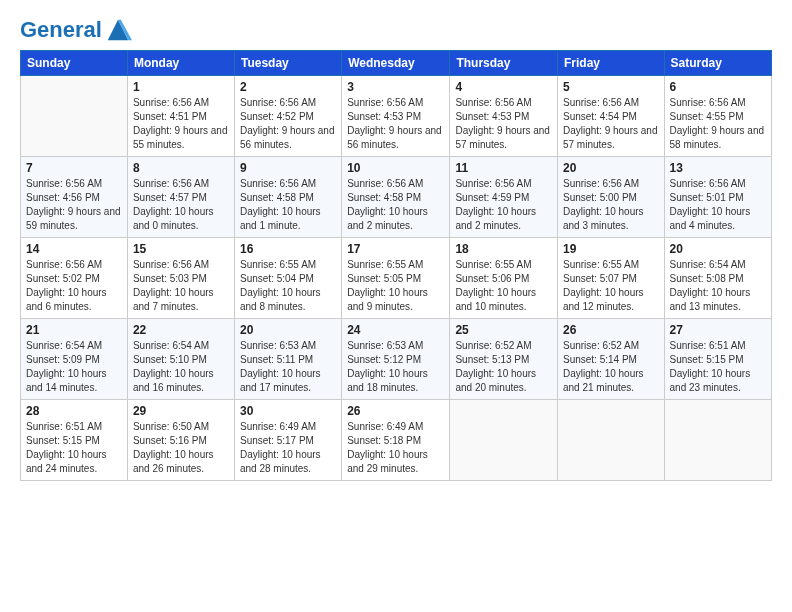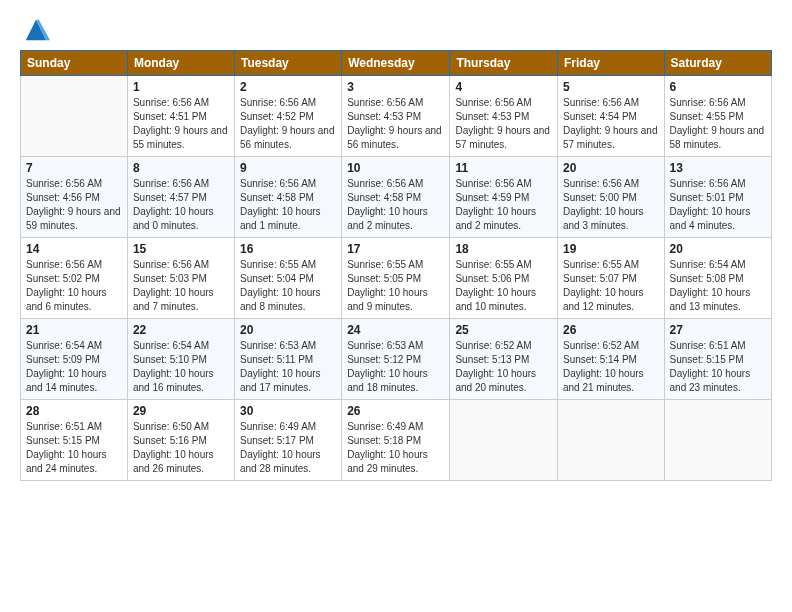--- a/index.html
+++ b/index.html
@@ -50,21 +50,21 @@
     .location-title {
       font-size: 14px;
       color: #555;
     }
     .calendar {
       width: 100%;
       border-collapse: collapse;
       font-size: 11px;
     }
     .calendar th {
-      background: #a16207;
+      background: #1d4ed8;
       color: #fff;
       text-align: left;
       padding: 5px 6px;
       font-size: 12px;
       font-weight: bold;
       border: 1px solid #1a6fb5;
     }
     .calendar td {
       border: 1px solid #ccc;
       vertical-align: top;
@@ -92,20 +92,23 @@
     }
   </style>
 </head>
 <body>
 
 <div class="page">
   <div class="header">
     <div class="logo">
       <div>
         <div style="display:flex;align-items:center;">
+          <span class="logo-text">
+            <span>General</span>
+          </span>
           <svg class="logo-icon" viewBox="0 0 30 30" xmlns="http://www.w3.org/2000/svg">
             <polygon points="4,26 15,4 26,26" fill="#1a6fb5"></polygon>
             <polygon points="15,4 26,26 30,26 18,4" fill="#4da6e8"></polygon>
           </svg>
         </div>
         <div style="font-size:22px;font-weight:bold;color:#1a6fb5;margin-top:-4px;"></div>
       </div>
     </div>
     <div class="title-block">
       <div class="month-title"></div>

